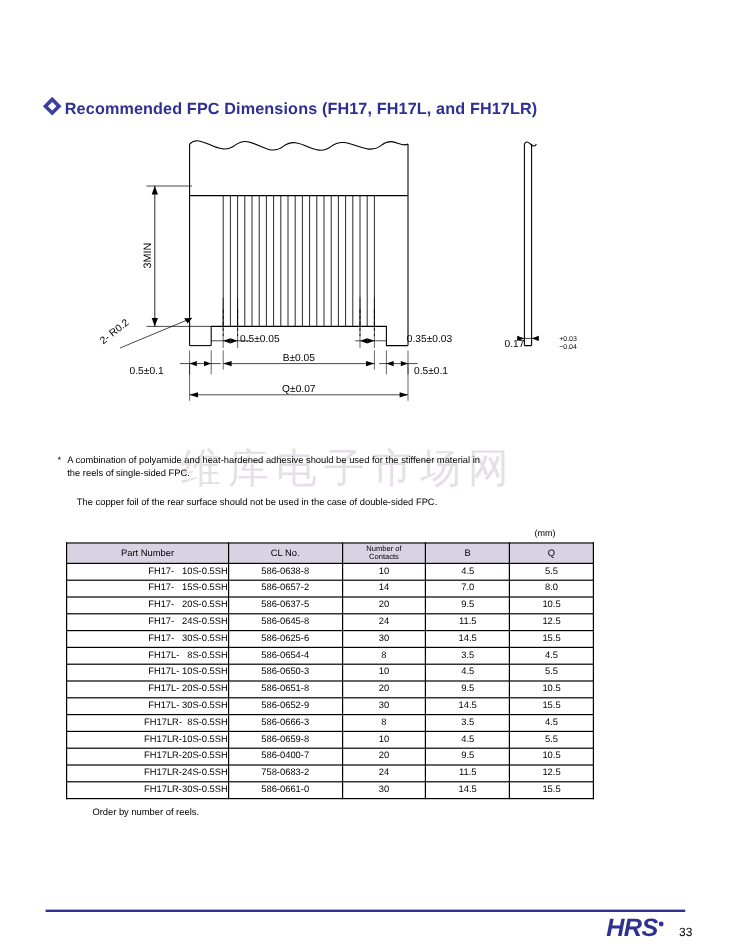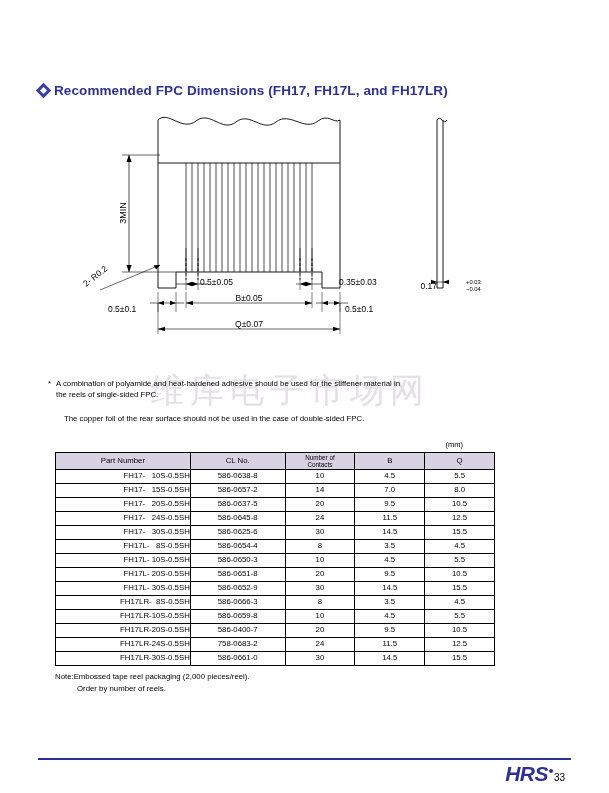--- a/index.html
+++ b/index.html
@@ -20,21 +20,20 @@
     width: 609px;
     height: 793px;
   }
 
   
   .title-row {
     position: absolute;
     left: 38px;
     top: 83px;
     display: flex;
-    align-items: center;
     gap: 5px;
   }
   .title-bullet {
     width: 11px;
     height: 11px;
     background: #3b3f9e;
     position: relative;
     transform: rotate(45deg);
   }
   .title-bullet::after {
@@ -189,21 +188,21 @@
     display: inline-block;
     width: 4px;
     height: 4px;
     background: #2f3192;
     border-radius: 50%;
     vertical-align: super;
     margin-left: 1px;
   }
   .page-num {
     position: absolute;
-    right: 44px;
+    right: 32px;
     top: 772px;
     font-size: 10px;
   }
 </style>
 </head>
 <body>
 
 <div class="page">
 
   <div class="watermark">维库电子市场网</div>
@@ -451,21 +450,20 @@
           <td>586-0661-0</td>
           <td>30</td>
           <td>14.5</td>
           <td>15.5</td>
         </tr>
       </tbody>
     </table>
   </div>
 
   <div class="note-table">
-    <div>Note:Embossed tape reel packaging (2,000 pieces/reel).</div>
     <div class="indent">Order by number of reels.</div>
   </div>
 
   <div class="footer-rule"></div>
   <div class="footer-logo">
     <span>HRS</span><span class="dot"></span>
   </div>
   <div class="page-num">33</div>
 
 </div>

